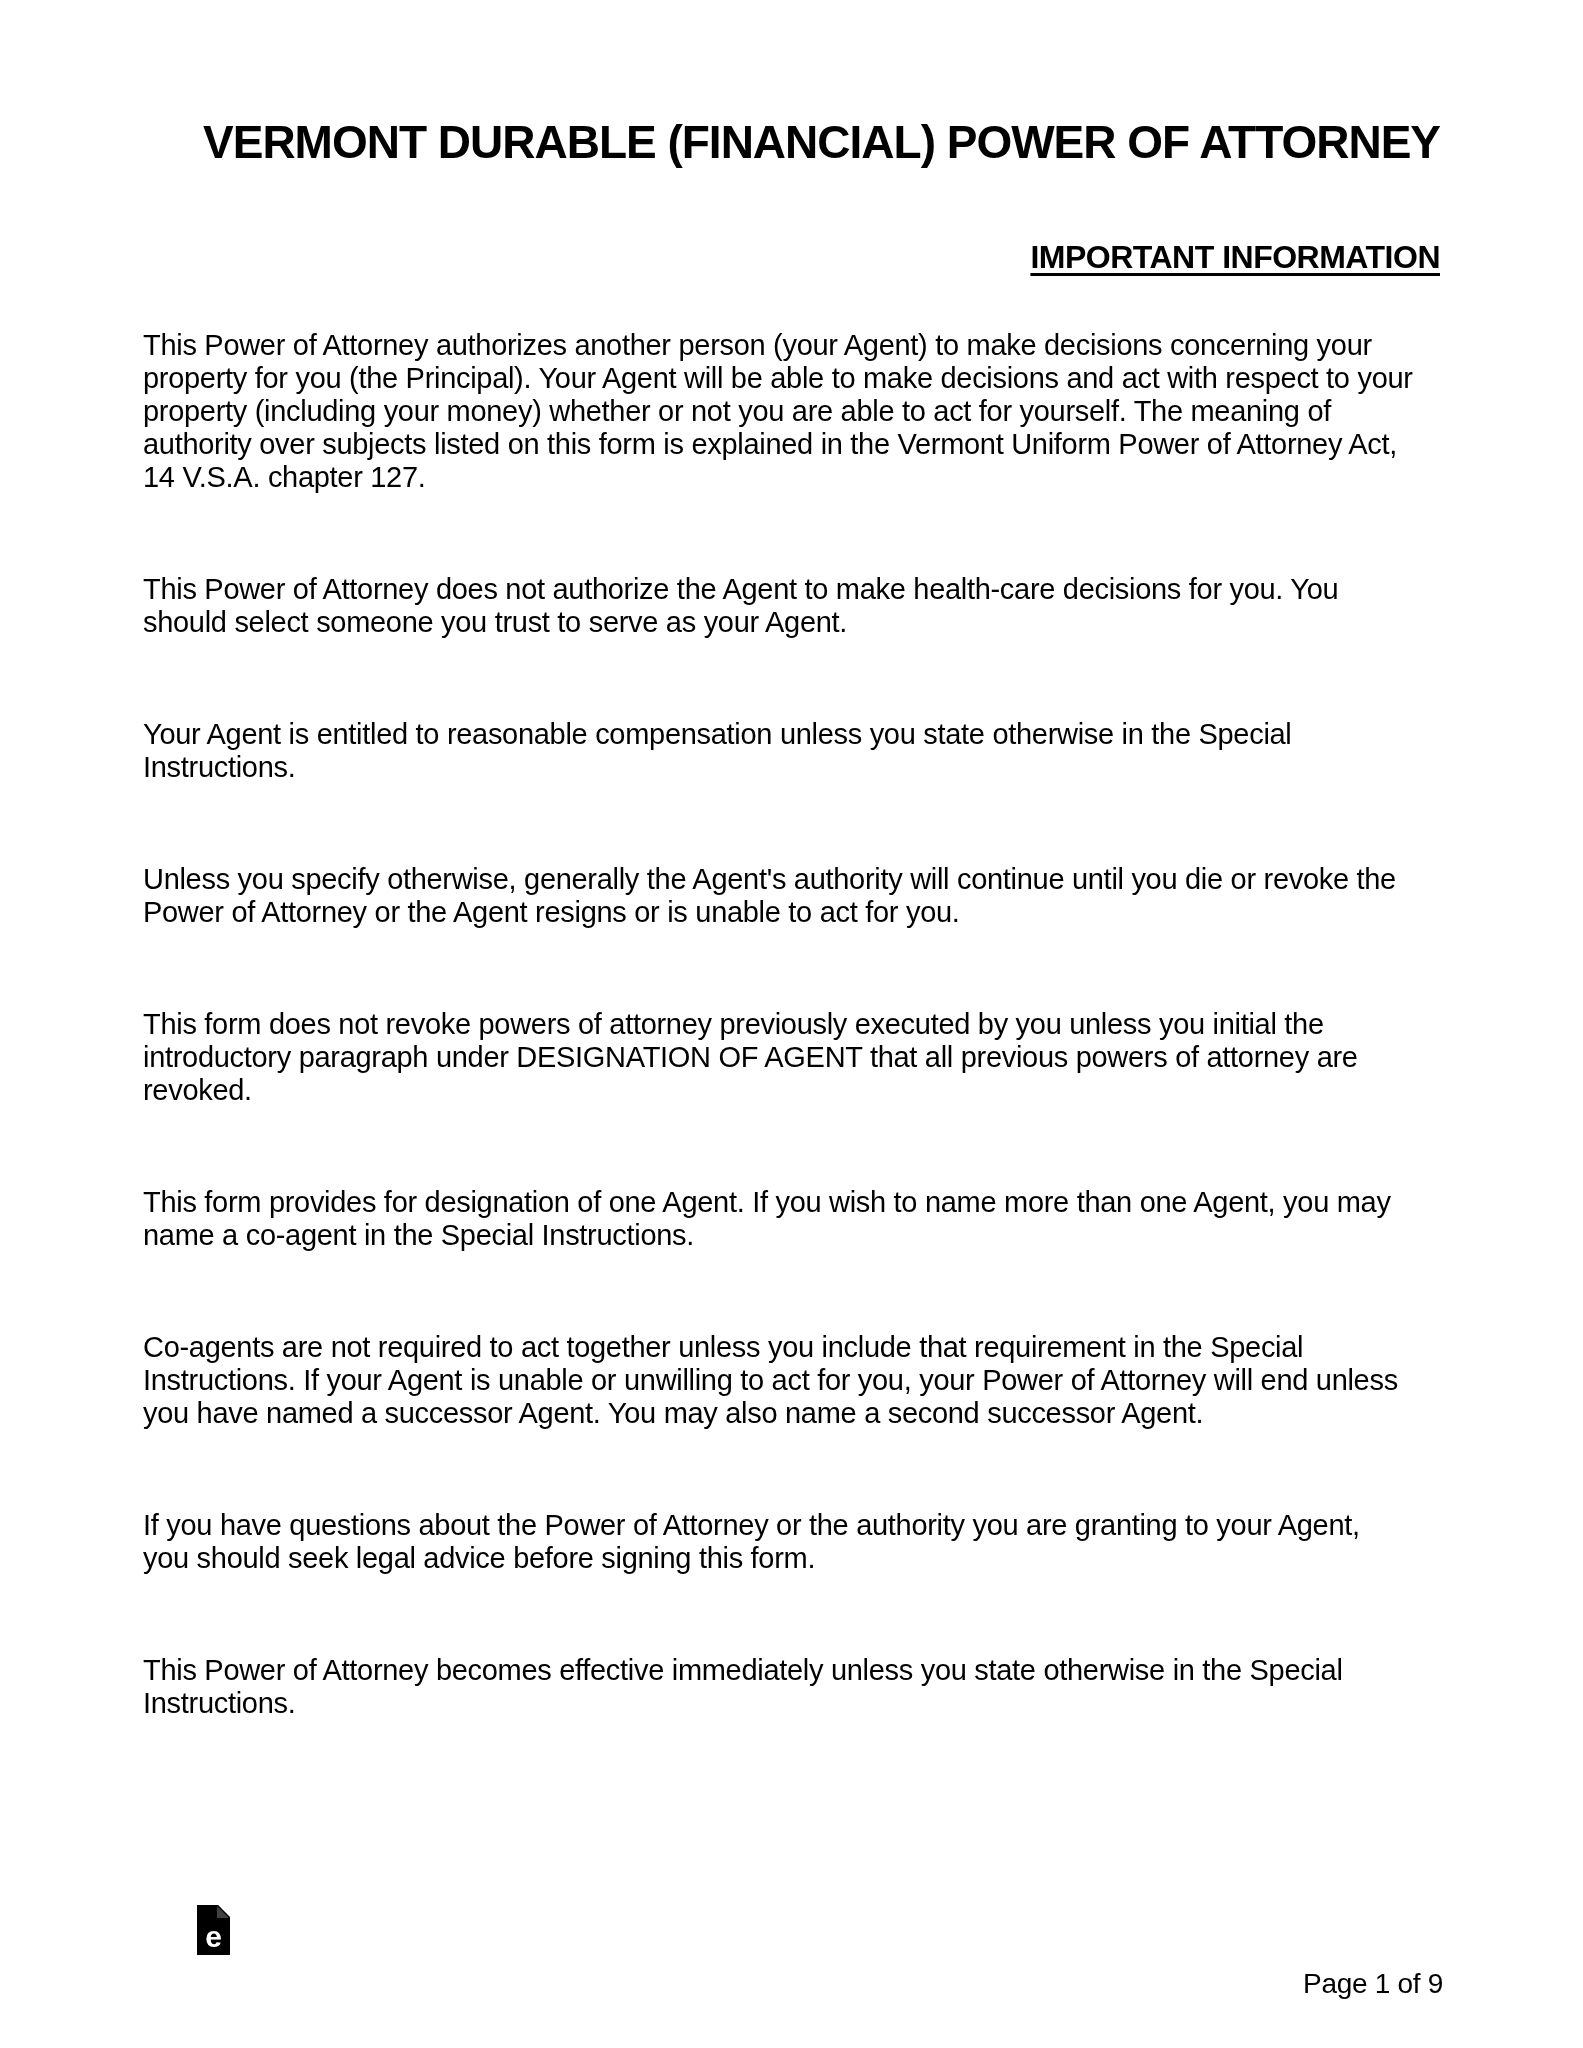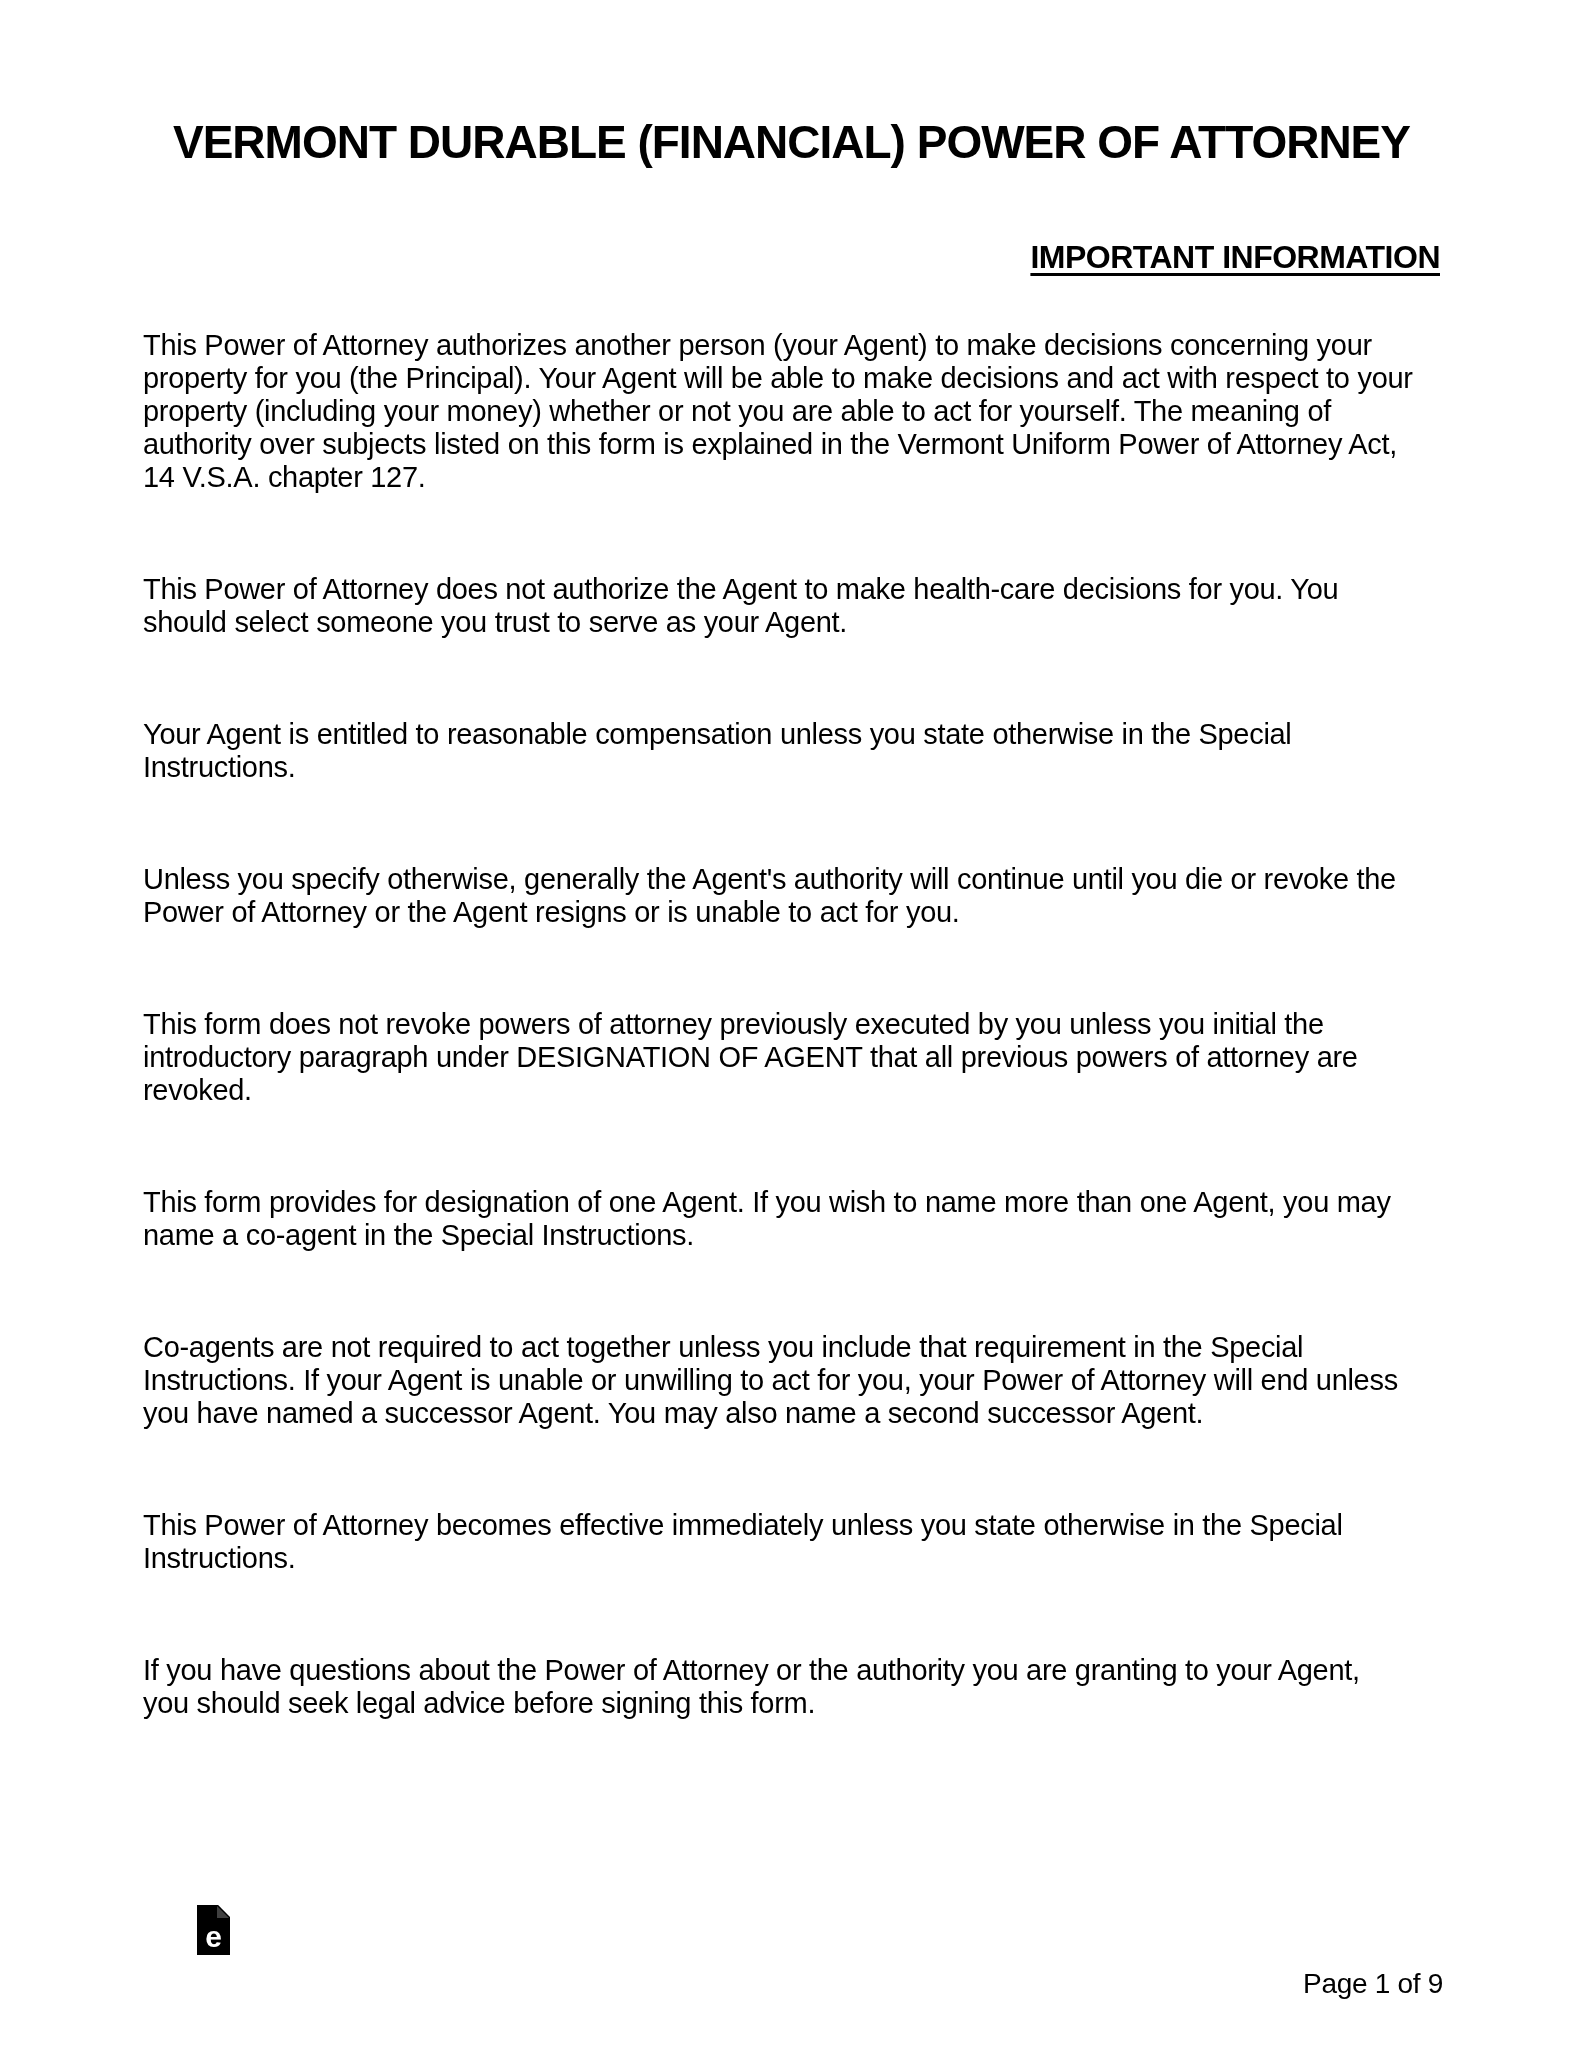--- a/index.html
+++ b/index.html
@@ -13,21 +13,21 @@
     height: 2048px;
     background: #ffffff;
     color: #000000;
     font-family: "Liberation Sans", "DejaVu Sans", sans-serif;
     box-sizing: border-box;
     padding: 0 143px;
     overflow: hidden;
   }
   .doc-title {
     margin-top: 116px;
-    text-align: center;
+    text-align: right;
     font-size: 46px;
     font-weight: bold;
     letter-spacing: -1px;
     line-height: 1.15;
     white-space: nowrap;
   }
   .section-heading {
     margin-top: 70px;
     text-align: right;
     font-size: 32px;
@@ -97,22 +97,22 @@
   <div class="section-heading">IMPORTANT INFORMATION</div>
 
   <div class="content">
     <p>This Power of Attorney authorizes another person (your Agent) to make decisions concerning your property for you (the Principal). Your Agent will be able to make decisions and act with respect to your property (including your money) whether or not you are able to act for yourself. The meaning of authority over subjects listed on this form is explained in the Vermont Uniform Power of Attorney Act, 14 V.S.A. chapter 127.</p>
     <p>This Power of Attorney does not authorize the Agent to make health-care decisions for you. You should select someone you trust to serve as your Agent.</p>
     <p>Your Agent is entitled to reasonable compensation unless you state otherwise in the Special Instructions.</p>
     <p>Unless you specify otherwise, generally the Agent's authority will continue until you die or revoke the Power of Attorney or the Agent resigns or is unable to act for you.</p>
     <p>This form does not revoke powers of attorney previously executed by you unless you initial the introductory paragraph under DESIGNATION OF AGENT that all previous powers of attorney are revoked.</p>
     <p>This form provides for designation of one Agent. If you wish to name more than one Agent, you may name a co-agent in the Special Instructions.</p>
     <p>Co-agents are not required to act together unless you include that requirement in the Special Instructions. If your Agent is unable or unwilling to act for you, your Power of Attorney will end unless you have named a successor Agent. You may also name a second successor Agent.</p>
+    <p>If you have questions about the Power of Attorney or the authority you are granting to your Agent, you should seek legal advice before signing this form.</p>
     <p>This Power of Attorney becomes effective immediately unless you state otherwise in the Special Instructions.</p>
-    <p>If you have questions about the Power of Attorney or the authority you are granting to your Agent, you should seek legal advice before signing this form.</p>
   </div>
 
   <div class="footer-logo">
     <span class="fold"></span>
     <span class="logo-letter">e</span>
   </div>
 
   <div class="page-indicator">Page 1 of 9</div>
 
 </div>

